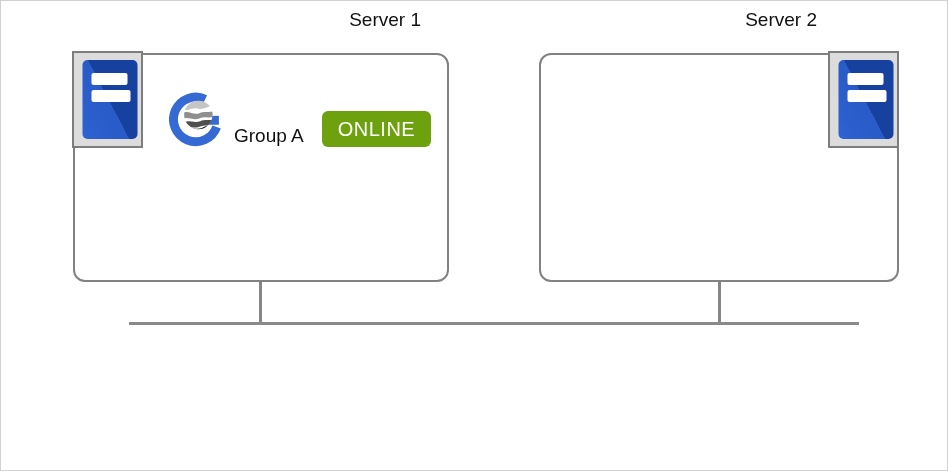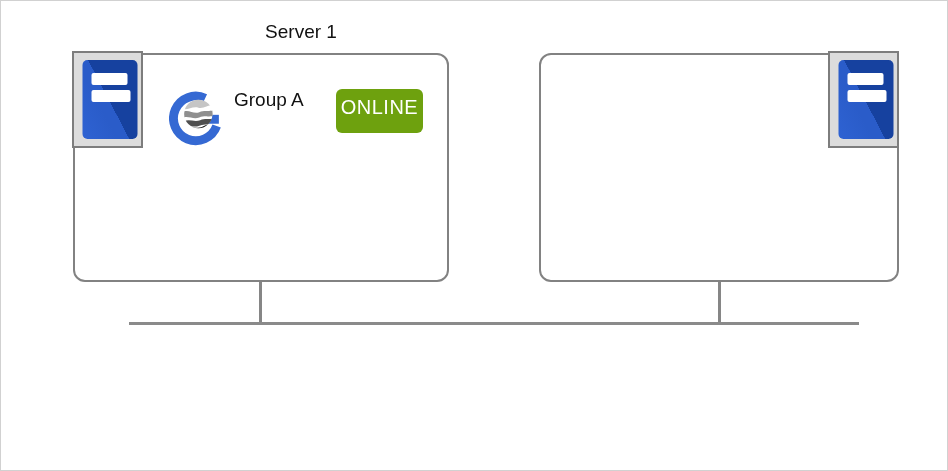--- a/index.html
+++ b/index.html
@@ -10,22 +10,22 @@
     position: relative;
   }
   .canvas {
     position: absolute; left: 0; top: 0;
     width: 948px; height: 471px;
     background: #ffffff;
     border: 1px solid #d1d1d1;
     overflow: hidden;
   }
   .server-title {
-    position: absolute; top: 20px; width: 240px;
-    text-align: center;
+    position: absolute; top: 8px; width: 240px;
+    text-align: right;
     font-size: 19px; color: #111111;
   }
   #server1-title { left: 180px; }
   #server2-title { left: 576px; }
   .server-box {
     position: absolute; top: 52px; height: 229px;
     background: #ffffff;
     border: 2.5px solid #828282;
     border-radius: 12px;
   }
@@ -47,36 +47,36 @@
   }
   #connector-server1 { left: 258px; }
   #connector-server2 { left: 717px; }
   .bus-line {
     position: absolute; left: 128px; top: 321px;
     width: 730px; height: 3px;
     background: #8a8a8a;
   }
   .group-row {
     position: absolute; height: 58px;
-    display: flex; align-items: flex-start;
+    display: flex; align-items: flex-end;
     z-index: 4;
   }
   #group-a-row { left: 168px; top: 88px; }
   #group-b-row { left: 531px; top: 399px; }
   .group-logo { width: 57px; height: 57px; flex: 0 0 auto; }
   .group-logo svg { display: block; width: 100%; height: 100%; }
   .group-label {
     margin-left: 8px;
     font-size: 19px; color: #111111;
     white-space: nowrap;
   }
   .status-badge {
-    margin-left: 32px;
-    height: 44px; line-height: 36px;
-    padding: 0 5px;
+    margin-left: 18px;
+    height: 36px; line-height: 36px;
+    padding: 0 16px;
     border-radius: 6px;
     color: #ffffff;
     font-size: 20px;
     letter-spacing: 0.5px;
     white-space: nowrap;
   }
   .svg-defs { position: absolute; width: 0; height: 0; overflow: hidden; }
 </style>
 </head>
 <body>
@@ -108,20 +108,21 @@
         <path d="M14 38 C21 32 28 38 35 35 C42 32 47 36 53 31 L53 37 C47 42 42 38 35 41 C28 44 21 40 14 44 Z" fill="#4f4f4f"></path>
         <path d="M13 47 C22 40 30 46 38 42 C44 39 49 41 54 38 L54 60 H13 Z" fill="#111111"></path>
       </g>
     </g>
   </defs>
 </svg>
 
 <div class="canvas">
 
   <div class="server-title" id="server1-title">Server 1</div>
+  <div class="server-title" id="server2-title">Server 2</div>
 
   <div class="server-box" id="server1-box"></div>
   <div class="server-box" id="server2-box"></div>
 
   <div class="server-icon-frame" id="server1-icon-frame">
     <svg viewBox="0 0 66 93">
       <use href="#serverTower"></use>
     </svg>
   </div>
   <div class="server-icon-frame" id="server2-icon-frame">

